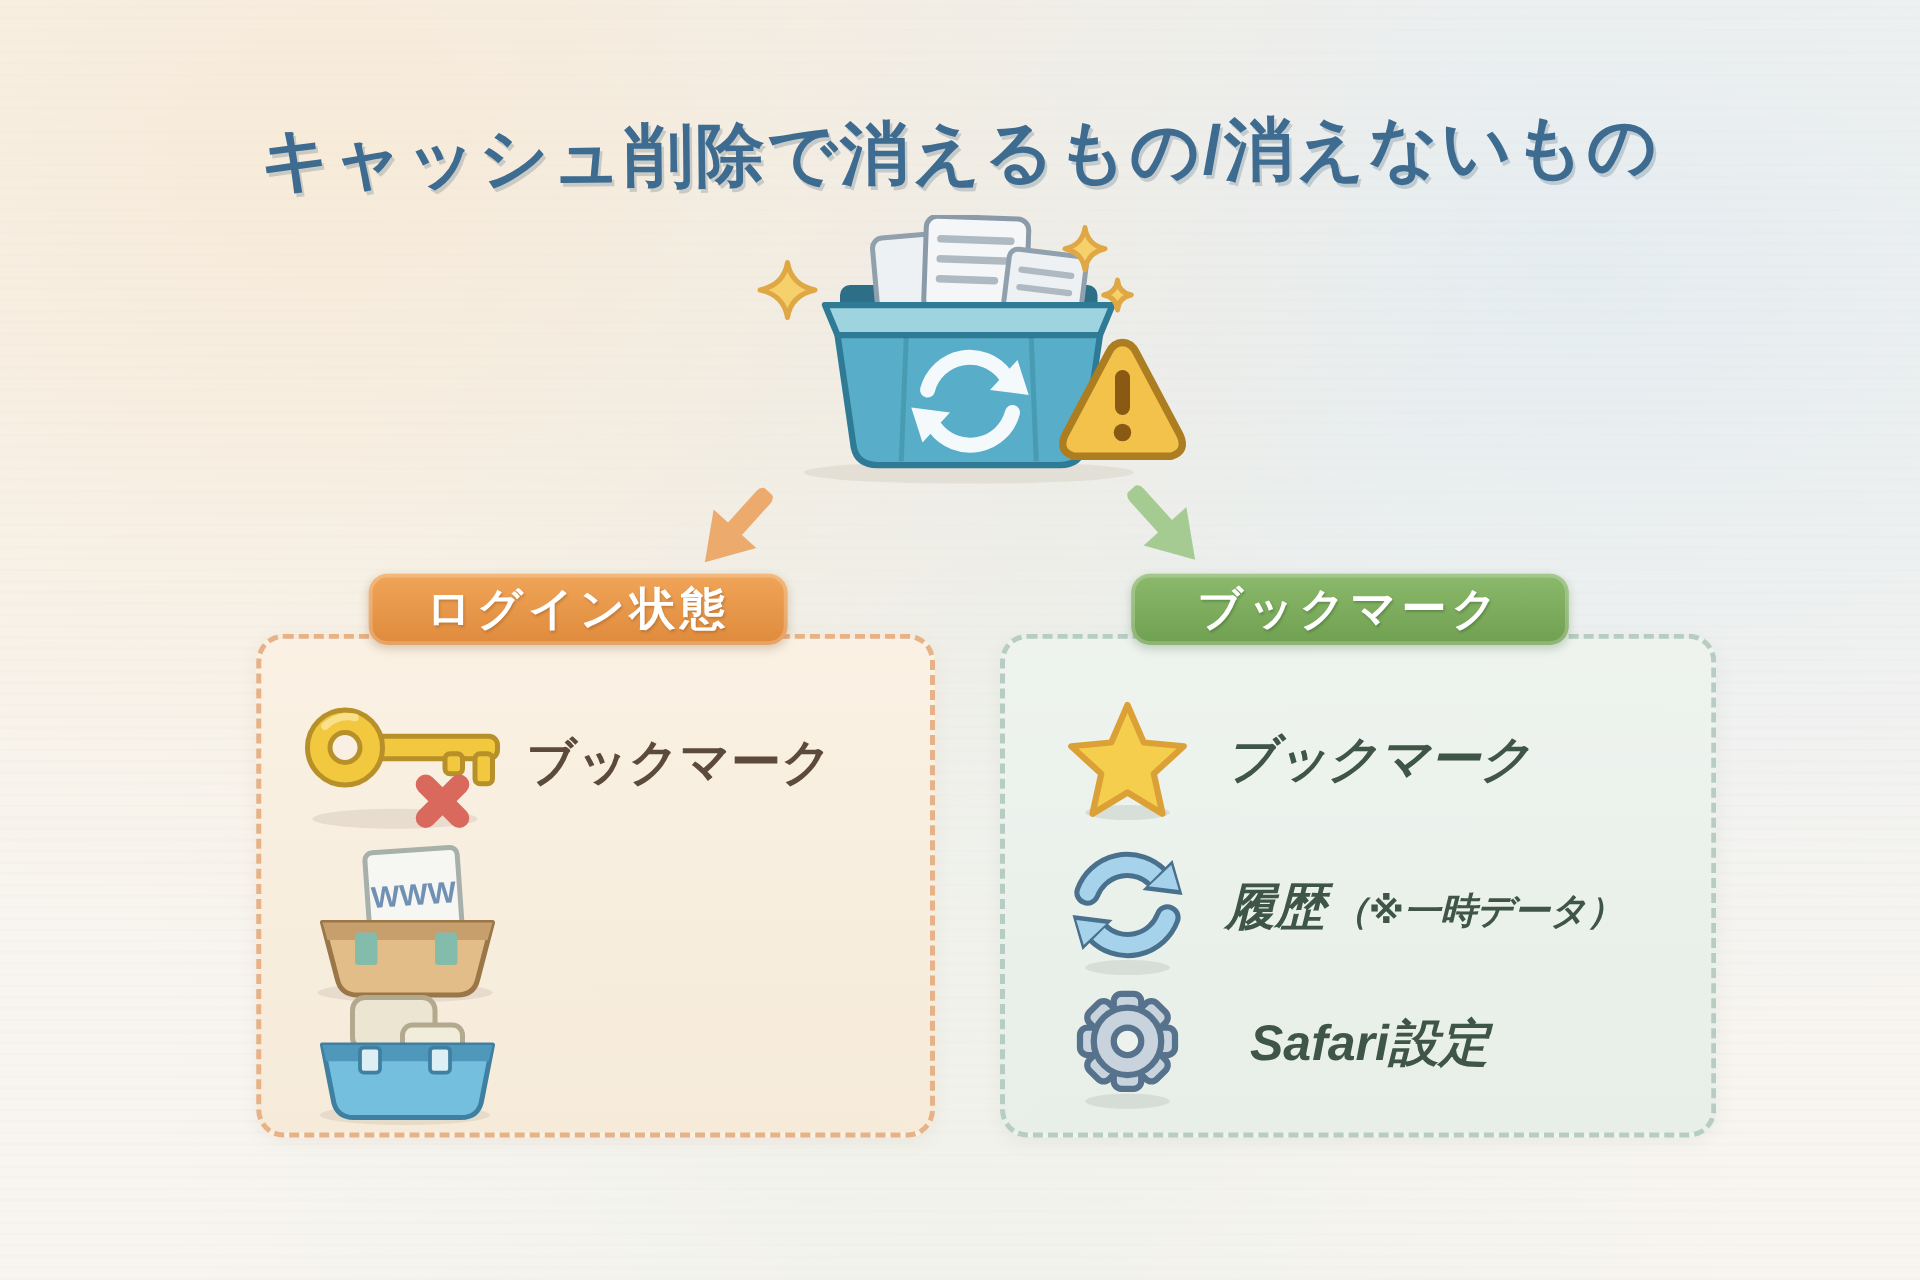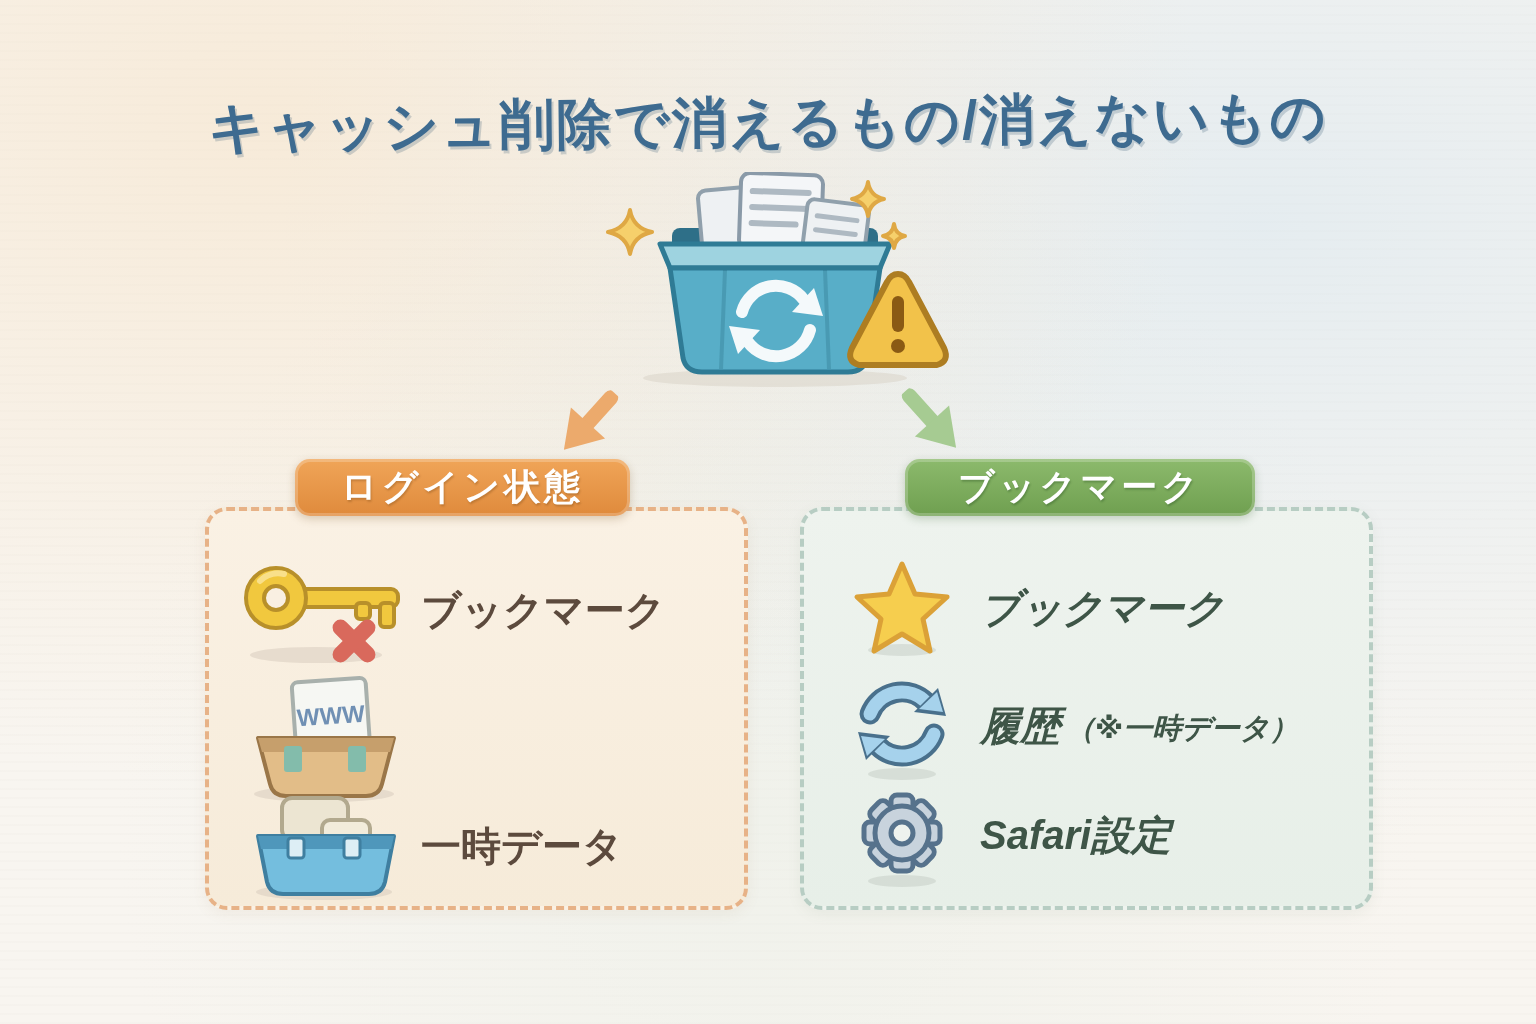--- a/index.html
+++ b/index.html
@@ -53,21 +53,21 @@
   .panel.right .row{left:42px;font-style:italic;}
   .panel.right .ic{width:112px;margin-right:22px;}
   .label{font-size:40px;font-weight:600;color:#5c4a3d;white-space:pre-line;line-height:1.22;}
   .panel.right .label{color:#3e5547;}
   .note{font-size:29px;font-weight:600;color:#3e5547;margin-left:6px;padding-top:6px;}
   .lrow1{top:40px;height:118px;}
   .lrow2{top:160px;height:135px;}
   .lrow3{top:283px;height:105px;}
   .rrow1{top:46px;height:102px;}
   .rrow2{top:156px;height:118px;}
-  .rrow3{top:270px;height:108px;}
+  .rrow3{top:270px;height:108px;gap:20px;}
   
   .arrow{width:80px;height:80px;}
   .arrow.left{left:548px;top:383px;transform:rotate(42deg);}
   .arrow.right{left:892px;top:381px;transform:rotate(-42deg);}
 </style>
 </head>
 <body>
 
 <div class="abs title">キャッシュ削除で消えるもの/消えないもの</div>
 
@@ -173,21 +173,20 @@
       <svg width="180" height="110" viewBox="0 0 180 110">
         <ellipse cx="88" cy="100" rx="68" ry="8" fill="#d5cabb" opacity="0.5"></ellipse>
         <rect x="46" y="6" width="66" height="42" rx="10" fill="#ece5d2" stroke="#b2a98e" stroke-width="4"></rect>
         <rect x="86" y="28" width="48" height="32" rx="8" fill="#f2ecdb" stroke="#b2a98e" stroke-width="4"></rect>
         <path d="M22,44 L158,44 L149,90 Q146,102 133,102 L47,102 Q34,102 31,90 Z" fill="#74bede" stroke="#3f7fa0" stroke-width="4" stroke-linejoin="round"></path>
         <path d="M22,44 L158,44 L155,57 L25,57 Z" fill="#4f97bb"></path>
         <rect x="52" y="46" width="16" height="20" rx="3" fill="#ddeef5" stroke="#3f7fa0" stroke-width="3"></rect>
         <rect x="108" y="46" width="16" height="20" rx="3" fill="#ddeef5" stroke="#3f7fa0" stroke-width="3"></rect>
       </svg>
     </span>
-    <span class="label">一時データ</span>
   </div>
 </div>
 
 <div class="abs pill right">ブックマーク</div>
 <div class="abs panel right">
 
   <div class="row rrow1">
     <span class="ic">
       <svg width="104" height="100" viewBox="0 0 104 100">
         <ellipse cx="52" cy="92" rx="34" ry="6" fill="#c4ccc4" opacity="0.5"></ellipse>

